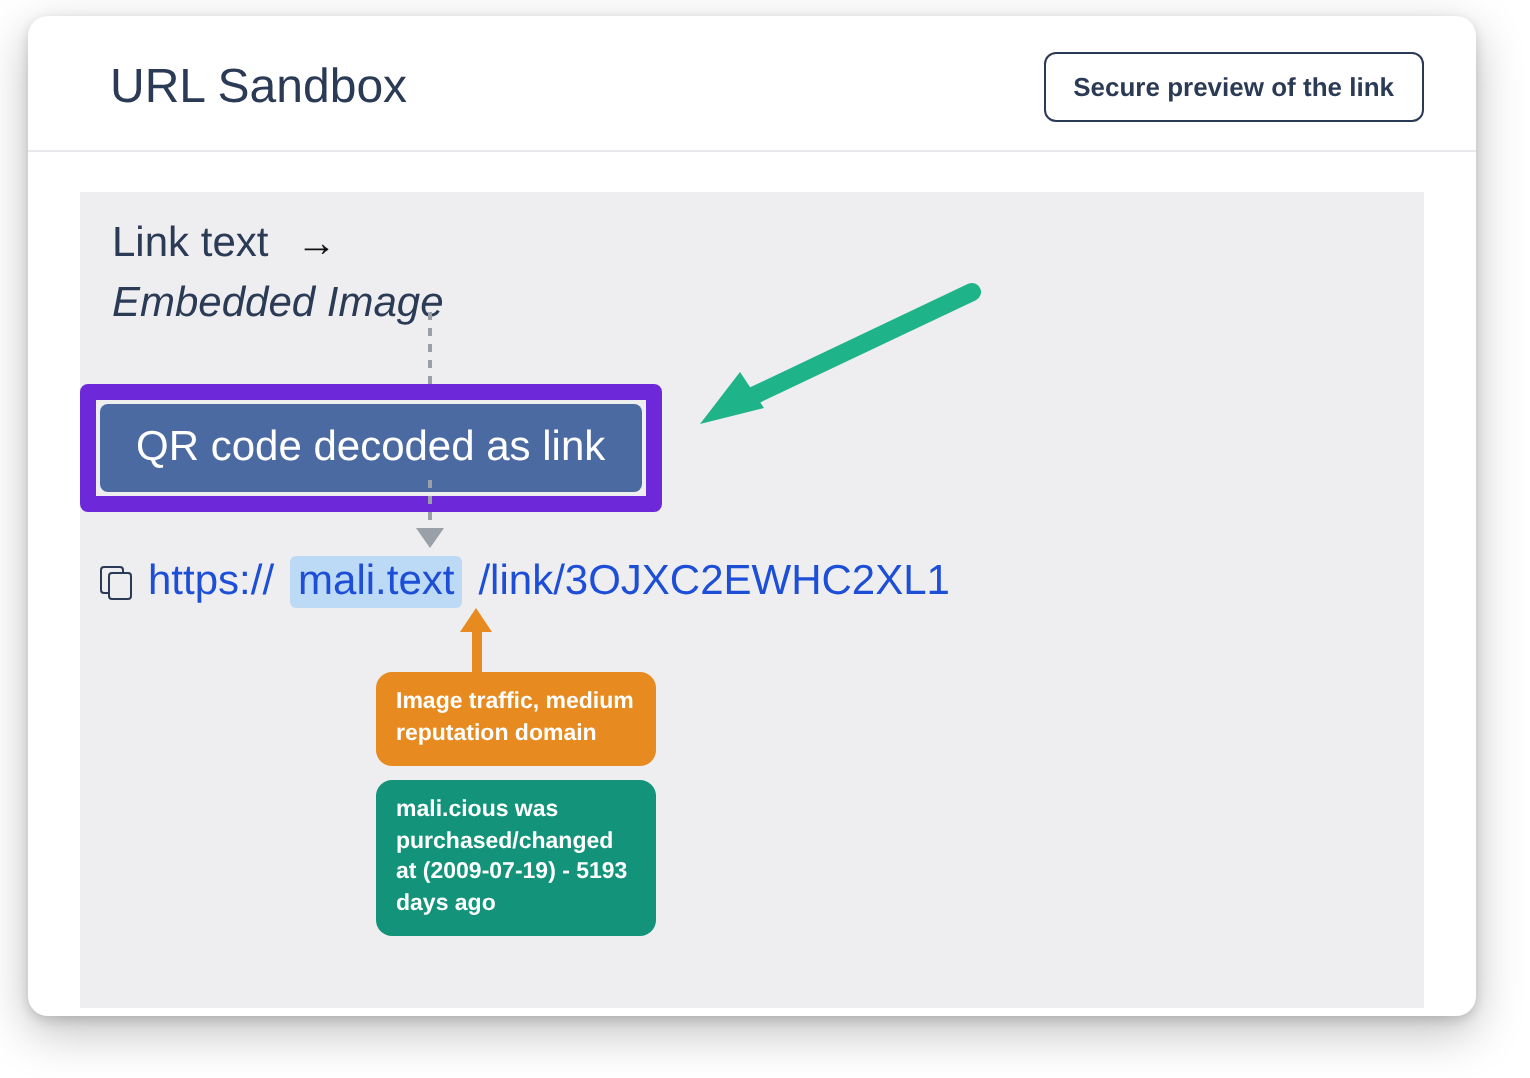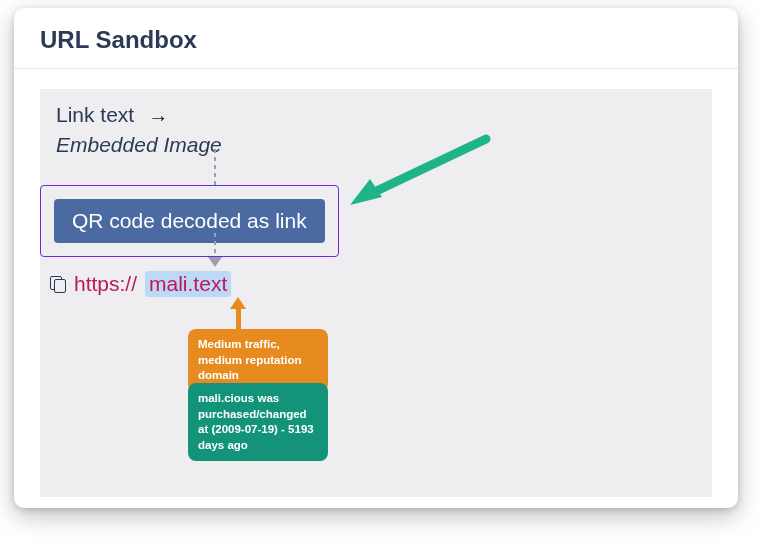--- a/index.html
+++ b/index.html
@@ -23,22 +23,23 @@
   }
   .header {
     display: flex;
     align-items: center;
     justify-content: space-between;
     padding: 18px 26px 14px 26px;
     border-bottom: 1px solid #e8e8ec;
   }
   .title {
     font-size: 24px;
-    font-weight: 700;
-    color: #2b3a55;
+    font-weight: 400;
+    color: #2b3a55;
+    margin-left: 15px;
   }
   .preview-btn {
     border: 1.5px solid #2b3a55;
     background: #fff;
     color: #2b3a55;
     font-size: 13px;
     font-weight: 700;
     padding: 9px 14px;
     border-radius: 6px;
     cursor: pointer;
@@ -74,23 +75,23 @@
     left: 174px;
     top: 60px;
     width: 2px;
     height: 36px;
     background: repeating-linear-gradient(to bottom, #9aa0a8 0 4px, transparent 4px 8px);
   }
   .qr-badge-wrap {
     position: absolute;
     left: 0px;
     top: 96px;
-    border: 1px solid #6d28d9;
+    border: 8px solid #6d28d9;
     border-radius: 4px;
-    padding: 13px;
+    padding: 2px;
   }
   .qr-badge {
     background: #4b6aa1;
     color: #fff;
     font-size: 21px;
     padding: 10px 18px;
     border-radius: 4px;
   }
   .green-arrow {
     position: absolute;
@@ -118,21 +119,21 @@
     border-top: 10px solid #9aa0a8;
   }
   .url-row {
     position: absolute;
     left: 10px;
     top: 182px;
     display: flex;
     align-items: center;
     gap: 8px;
     font-size: 21px;
-    color: #be185d;
+    color: #1d4ed8;
     text-align: right;
   }
   .copy-icon {
     width: 16px;
     height: 16px;
     position: relative;
     display: inline-block;
     cursor: pointer;
   }
   .copy-icon::before,
@@ -194,20 +195,21 @@
     border-radius: 8px;
   }
 </style>
 </head>
 <body>
 
 <div class="card">
 
   <div class="header">
     <div class="title">URL Sandbox</div>
+    <button class="preview-btn">Secure preview of the link</button>
   </div>
 
   <div class="body">
 
     <div class="row1">
       <span>Link text</span>
       <span class="arrow-right">→</span>
     </div>
 
     <div class="row2">Embedded Image</div>
@@ -223,22 +225,23 @@
       <polygon points="4,74 36,66 24,48" fill="#1fb38a"></polygon>
     </svg>
 
     <div class="vline2"></div>
     <div class="down-caret"></div>
 
     <div class="url-row">
       <span class="copy-icon"></span>
       <span>https://</span>
       <span class="domain-hl">mali.text</span>
+      <span>/link/3OJXC2EWHC2XL1</span>
     </div>
 
     <div class="orange-wedge"></div>
     <div class="orange-stem"></div>
 
-    <div class="info-orange">Medium traffic, medium reputation domain</div>
+    <div class="info-orange">Image traffic, medium reputation domain</div>
     <div class="info-teal">mali.cious was purchased/changed at (2009-07-19) - 5193 days ago</div>
 
   </div>
 </div>
 
 </body></html>

